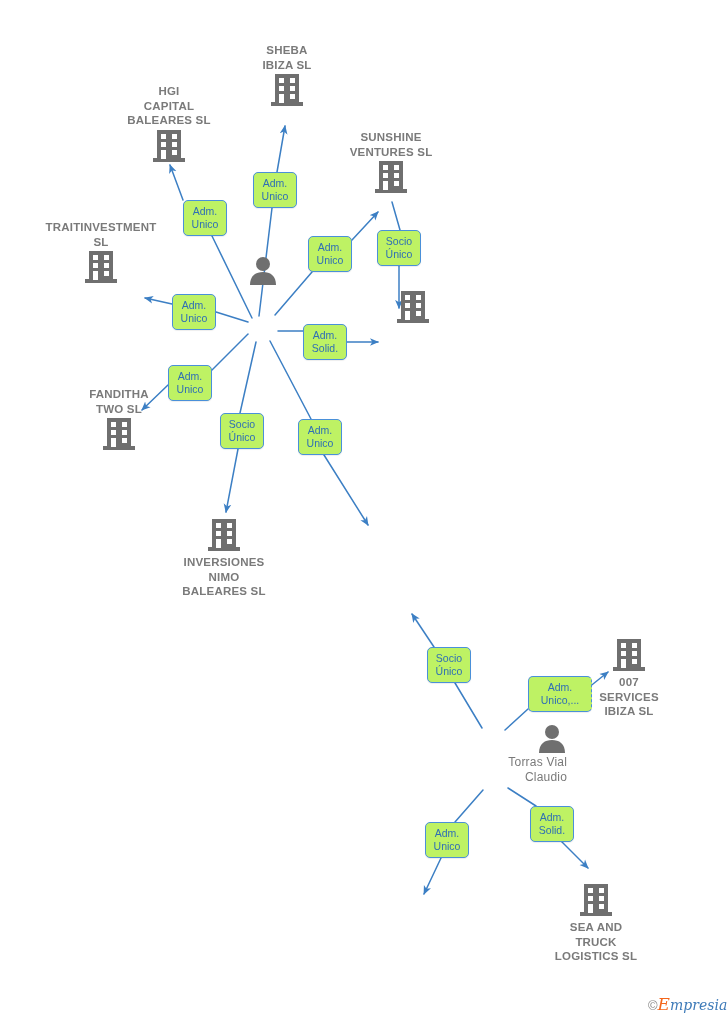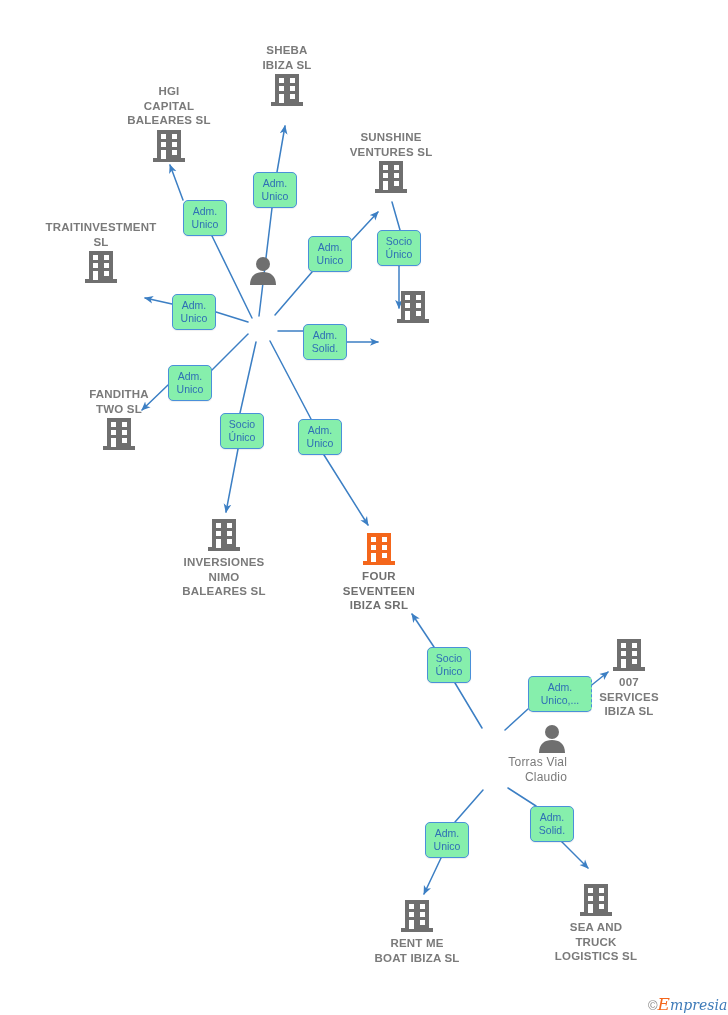--- a/index.html
+++ b/index.html
@@ -50,21 +50,21 @@
     font-weight: bold;
     letter-spacing: 0.3px;
   }
   .node.person .caption {
     font-size: 12px;
     color: #7a7a7a;
   }
   .edge-label {
     position: absolute;
     box-sizing: border-box;
-    background: #86efac;
+    background: #bef264;
     border: 1.4px solid #4a90d9;
     border-radius: 5px;
     color: #2f6fb5;
     font-size: 10.5px;
     line-height: 13px;
     text-align: center;
     padding: 4px 3px 12px 3px;
     white-space: pre-line;
     box-shadow: 0 1px 1px rgba(0,0,0,0.07);
   }
@@ -265,37 +265,20 @@
         <rect x="20" y="14" width="5" height="5" fill="#ffffff"></rect>
         <rect x="9" y="22" width="5" height="9" fill="#ffffff"></rect>
         <rect x="20" y="22" width="5" height="5" fill="#ffffff"></rect>
       </svg>
     </span>
     <span class="caption">INVERSIONES
 NIMO
 BALEARES  SL</span>
   </div>
 
-  <div class="node company highlight" style="left:379px; top:531px;">
-    <span class="glyph">
-      <svg width="34" height="36" viewBox="0 0 34 36" aria-hidden="true">
-        <rect x="5" y="2" width="24" height="30" fill="#f4661b"></rect>
-        <rect x="1" y="30" width="32" height="4" fill="#f4661b"></rect>
-        <rect x="9" y="6" width="5" height="5" fill="#ffffff"></rect>
-        <rect x="20" y="6" width="5" height="5" fill="#ffffff"></rect>
-        <rect x="9" y="14" width="5" height="5" fill="#ffffff"></rect>
-        <rect x="20" y="14" width="5" height="5" fill="#ffffff"></rect>
-        <rect x="9" y="22" width="5" height="9" fill="#ffffff"></rect>
-        <rect x="20" y="22" width="5" height="5" fill="#ffffff"></rect>
-      </svg>
-    </span>
-    <span class="caption">FOUR
-SEVENTEEN
-IBIZA SRL</span>
-  </div>
 
   <div class="node company" style="left:629px; top:637px;">
     <span class="glyph">
       <svg width="34" height="36" viewBox="0 0 34 36" aria-hidden="true">
         <rect x="5" y="2" width="24" height="30" fill="#6f6f6f"></rect>
         <rect x="1" y="30" width="32" height="4" fill="#6f6f6f"></rect>
         <rect x="9" y="6" width="5" height="5" fill="#ffffff"></rect>
         <rect x="20" y="6" width="5" height="5" fill="#ffffff"></rect>
         <rect x="9" y="14" width="5" height="5" fill="#ffffff"></rect>
         <rect x="20" y="14" width="5" height="5" fill="#ffffff"></rect>
@@ -312,36 +295,20 @@
     <span class="glyph">
       <svg width="30" height="30" viewBox="0 0 30 30" aria-hidden="true">
         <circle cx="15" cy="9" r="7" fill="#6f6f6f"></circle>
         <path d="M2,30 C2,20.5 8,17 15,17 C22,17 28,20.5 28,30 Z" fill="#6f6f6f"></path>
       </svg>
     </span>
     <span class="caption">Torras Vial
 Claudio</span>
   </div>
 
-  <div class="node company" style="left:417px; top:898px;">
-    <span class="glyph">
-      <svg width="34" height="36" viewBox="0 0 34 36" aria-hidden="true">
-        <rect x="5" y="2" width="24" height="30" fill="#6f6f6f"></rect>
-        <rect x="1" y="30" width="32" height="4" fill="#6f6f6f"></rect>
-        <rect x="9" y="6" width="5" height="5" fill="#ffffff"></rect>
-        <rect x="20" y="6" width="5" height="5" fill="#ffffff"></rect>
-        <rect x="9" y="14" width="5" height="5" fill="#ffffff"></rect>
-        <rect x="20" y="14" width="5" height="5" fill="#ffffff"></rect>
-        <rect x="9" y="22" width="5" height="9" fill="#ffffff"></rect>
-        <rect x="20" y="22" width="5" height="5" fill="#ffffff"></rect>
-      </svg>
-    </span>
-    <span class="caption">RENT ME
-BOAT IBIZA  SL</span>
-  </div>
 
   <div class="node company" style="left:596px; top:882px;">
     <span class="glyph">
       <svg width="34" height="36" viewBox="0 0 34 36" aria-hidden="true">
         <rect x="5" y="2" width="24" height="30" fill="#6f6f6f"></rect>
         <rect x="1" y="30" width="32" height="4" fill="#6f6f6f"></rect>
         <rect x="9" y="6" width="5" height="5" fill="#ffffff"></rect>
         <rect x="20" y="6" width="5" height="5" fill="#ffffff"></rect>
         <rect x="9" y="14" width="5" height="5" fill="#ffffff"></rect>
         <rect x="20" y="14" width="5" height="5" fill="#ffffff"></rect>

